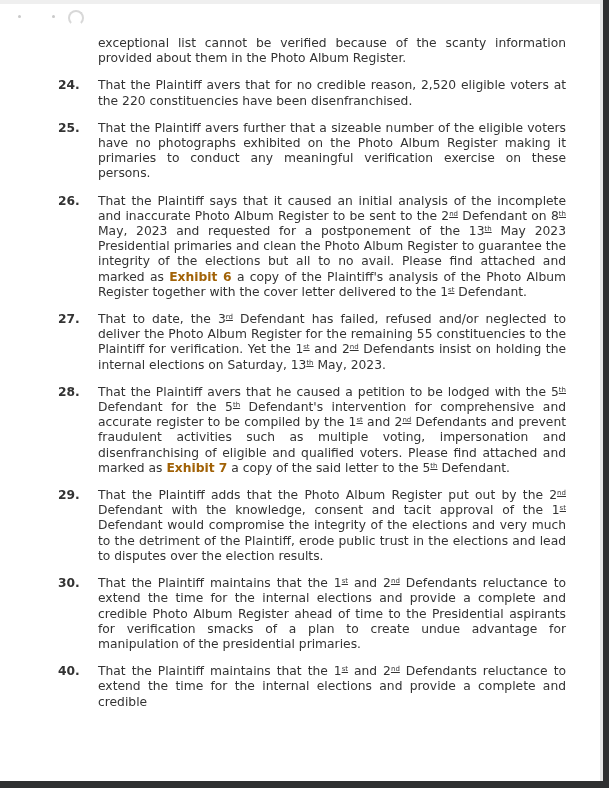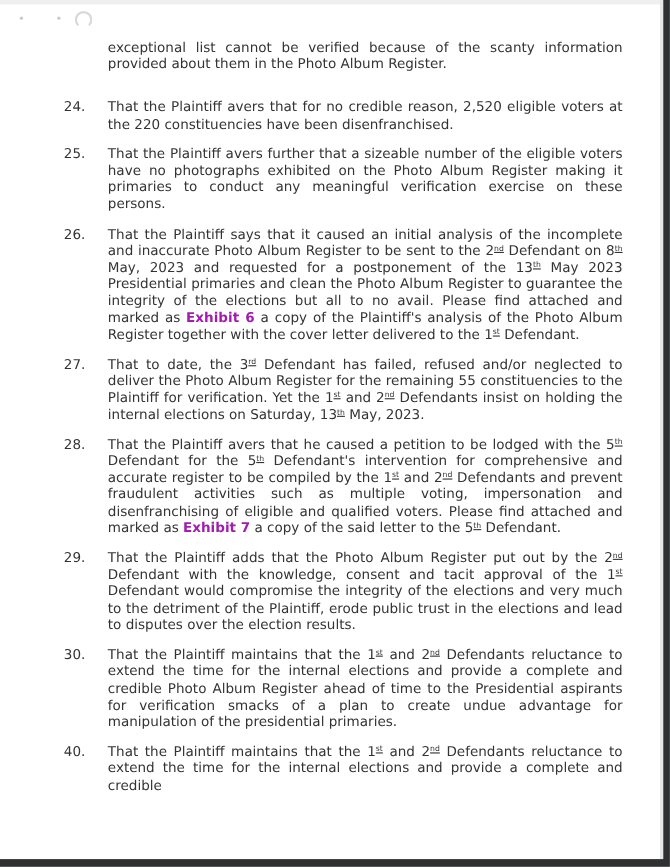--- a/index.html
+++ b/index.html
@@ -31,25 +31,25 @@
     .dot.d2 { left: 38px; }
     .spinner {
       position: absolute; left: 54px; top: 0; width: 12px; height: 12px;
       border: 2px solid #d8d8d8; border-radius: 50%;
       border-bottom-color: transparent;
     }
     .content {
       position: absolute; left: 58px; top: 36px; width: 508px;
       font-size: 12.3px; line-height: 15.2px; color: #333;
     }
-    .cont-para { margin-left: 40px; text-align: justify; margin-bottom: 24px; }
+    .cont-para { margin-left: 40px; text-align: justify; margin-bottom: 12px; }
     .para { display: flex; margin-bottom: 12px; }
-    .para .num { width: 40px; flex: 0 0 40px; font-weight: normal; }
+    .para .num { width: 40px; flex: 0 0 40px; font-weight: bold; }
     .para .text { flex: 1; text-align: justify; }
-    b { font-weight: bold; color: #a21caf; }
+    b { font-weight: bold; color: #a16207; }
     sup { font-size: 7px; line-height: 0; vertical-align: 4px; text-decoration: underline; }
   </style>
 </head>
 <body>
 
 <div class="page">
   <div class="top-strip"></div>
   <div class="toolbar-dots">
     <span class="dot d1"></span>
     <span class="dot d2"></span>

